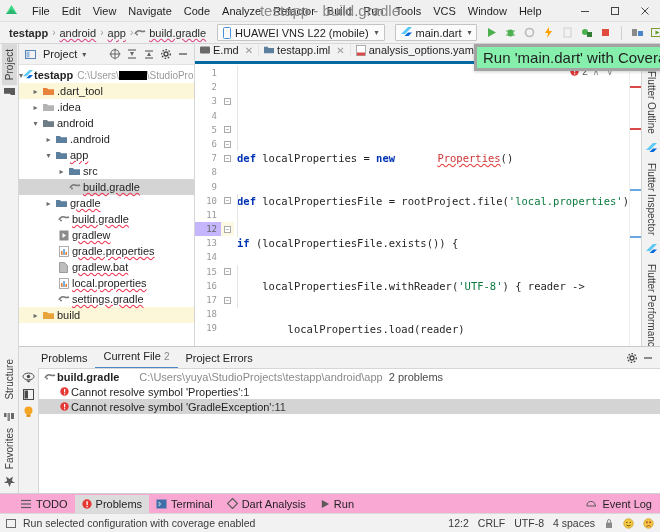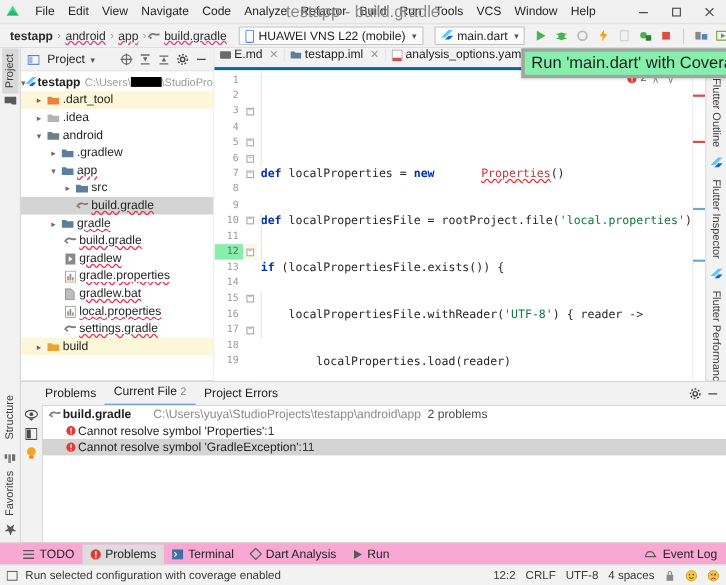--- a/index.html
+++ b/index.html
@@ -110,21 +110,21 @@
   .etab .x { color: #999; font-size: 10px; margin-left: 3px; }
   .tabbar-right { margin-left: auto; display: flex; align-items: center; padding: 0 3px; }
 
   .code-area { flex: 1; display: flex; min-height: 0; position: relative; overflow: hidden; background: #fff; }
   .gutter {
     width: 26px; min-width: 26px; background: #fff; text-align: right;
     font-family: "DejaVu Sans Mono", monospace; font-size: 9px; color: #999;
     padding-top: 2px; user-select: none;
   }
   .gutter .gline { height: 14.2px; line-height: 14.2px; padding-right: 4px; }
-  .gutter .gline.cur { background: #86efac; color: #666; }
+  .gutter .gline.cur { background: #c4b5fd; color: #666; }
   .folds { width: 13px; min-width: 13px; background: #fff; padding-top: 2px; position: relative; }
   .fold { height: 14.2px; display: flex; align-items: center; justify-content: center; }
   .fold-box { width: 7px; height: 7px; border: 1px solid #aaa; background: #fff; font-size: 6px; line-height: 5px; text-align: center; color: #666; }
   .code-text {
     flex: 1; padding-top: 2px; font-family: "DejaVu Sans Mono", monospace;
     font-size: 10.5px; line-height: 14.2px; white-space: pre; overflow: hidden; position: relative;
   }
   .cline { height: 14.2px; padding-left: 3px; }
   .kw { color: #0033b3; font-weight: bold; }
   .typ { color: #cc3333; margin-left: 36px; }
@@ -462,21 +462,21 @@
               <span class="tlabel">android</span>
             </div>
 
             <div class="trow" style="padding-left:24px">
               <span class="arrow">▸</span>
               <span class="ticon-f">
                 <svg width="11" height="9" viewBox="0 0 11 9">
                     <path d="M0 1 h4 l1 1.2 h6 V8 H0 Z" fill="#5d7f9e"></path>
                   </svg>
               </span>
-              <span class="tlabel">.gradlew</span>
+              <span class="tlabel">.android</span>
             </div>
 
             <div class="trow" style="padding-left:24px">
               <span class="arrow">▾</span>
               <span class="ticon-f">
                 <svg width="11" height="9" viewBox="0 0 11 9">
                     <path d="M0 1 h4 l1 1.2 h6 V8 H0 Z" fill="#5d7f9e"></path>
                   </svg>
               </span>
               <span class="tlabel u">app</span>

